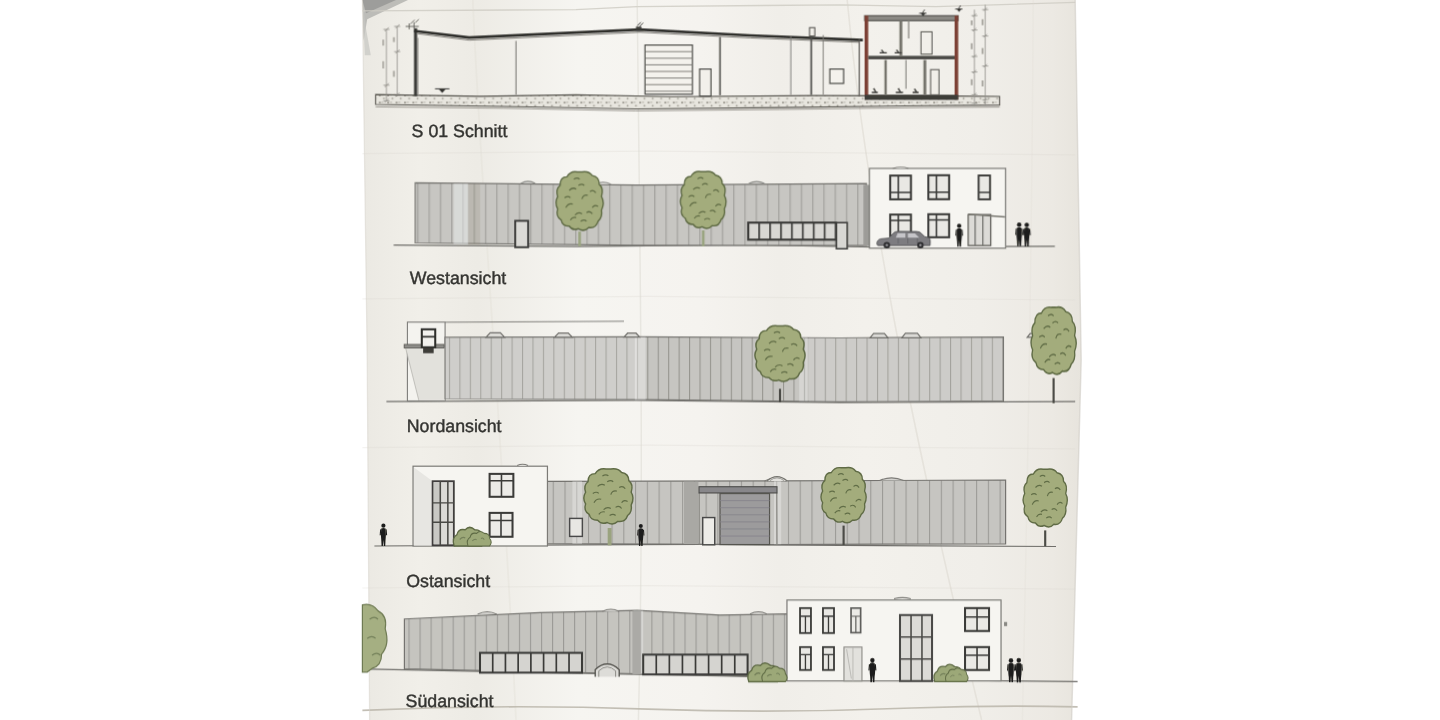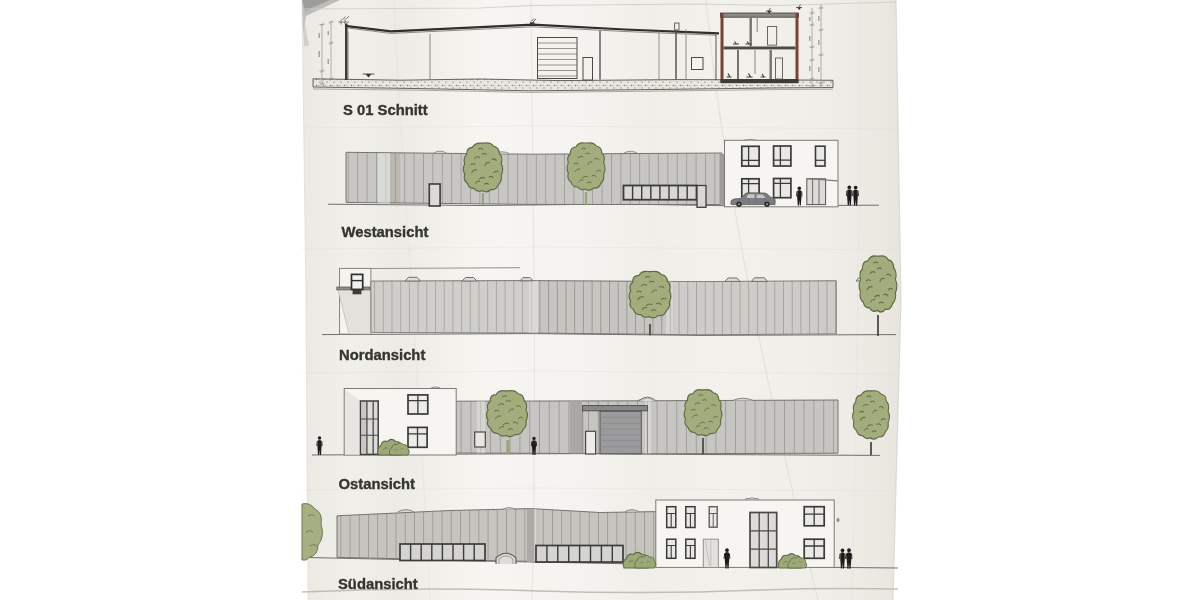--- a/index.html
+++ b/index.html
@@ -1,17 +1,17 @@
 <!DOCTYPE html>
 <html><head>
 <meta charset="utf-8">
 <style>
   html,body{margin:0;padding:0;background:#ffffff;}
   .stage{width:1200px;height:600px;position:relative;overflow:hidden;background:#bef264;
-         font-family:"Liberation Sans", sans-serif;font-weight:bold;}
+         font-family:"Liberation Sans", sans-serif;}
   svg{display:block;}
   text{font-family:"Liberation Sans", sans-serif;}
 </style>
 </head>
 <body>
 <div class="stage">
 <svg width="1200" height="600" viewBox="0 0 1200 600">
 <defs>
   <filter id="soft" x="-2%" y="-2%" width="104%" height="104%">
     <feGaussianBlur stdDeviation="0.35"></feGaussianBlur>

